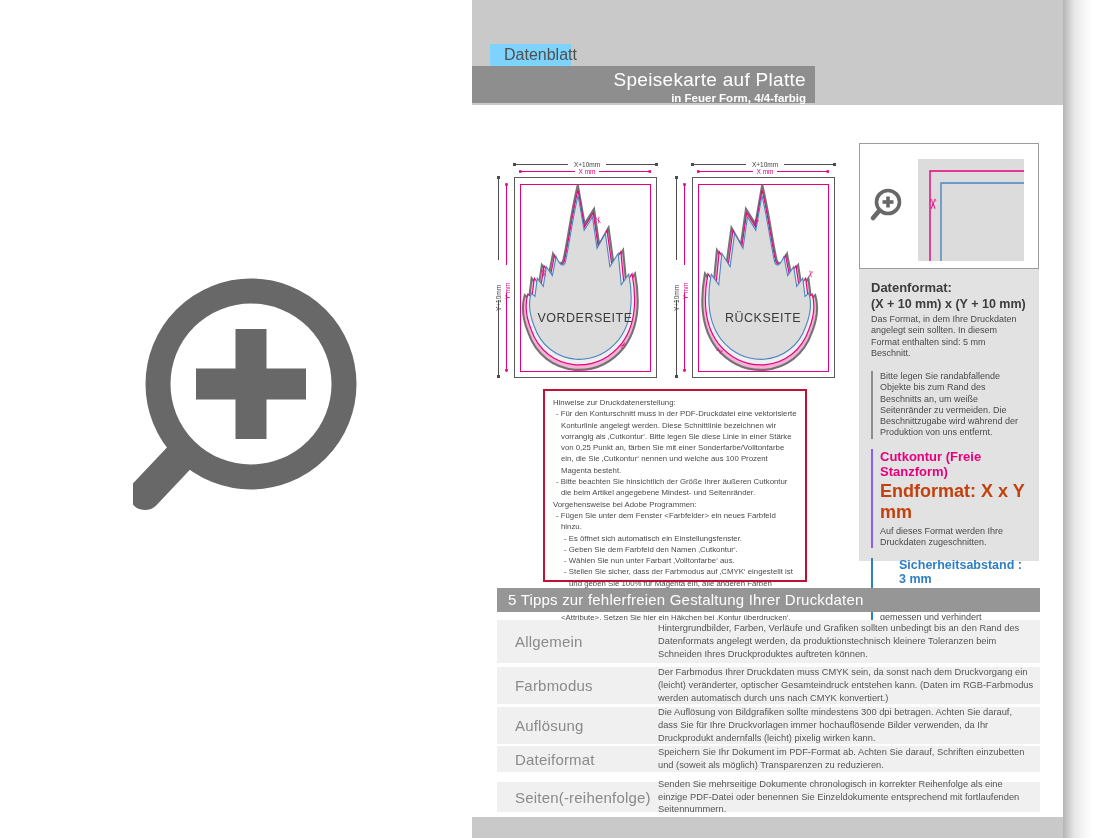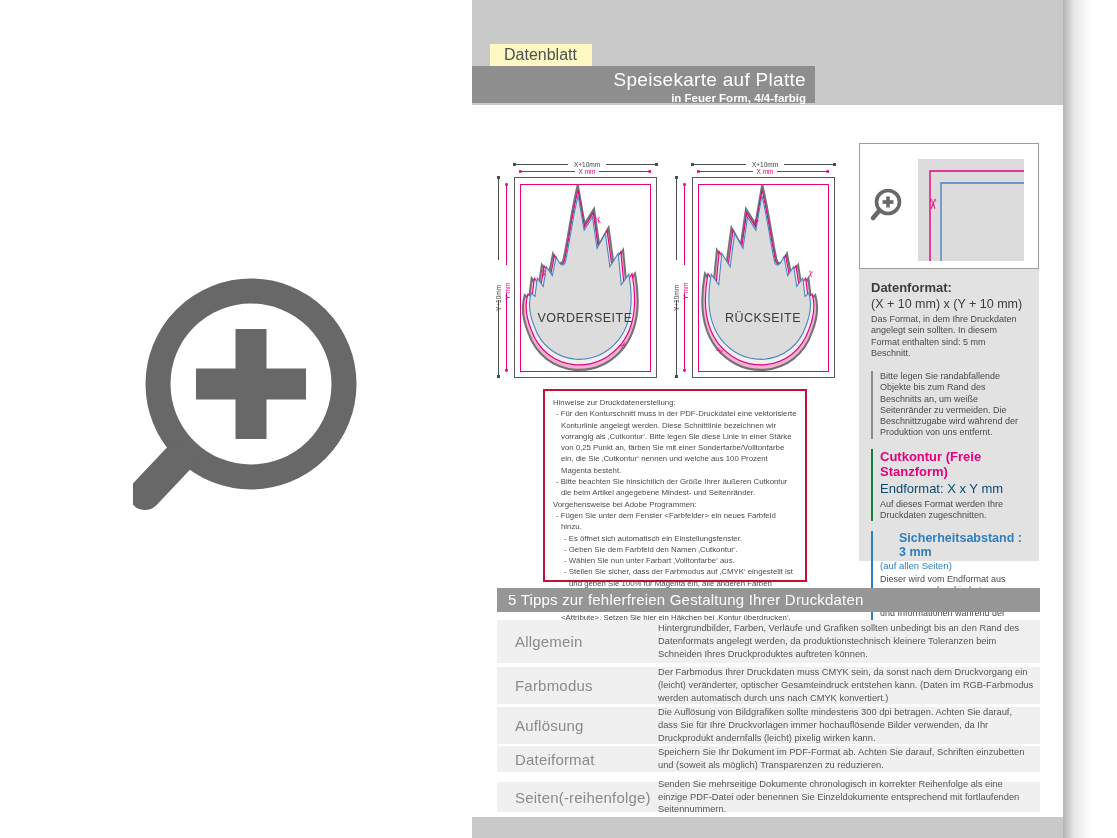--- a/index.html
+++ b/index.html
@@ -5,21 +5,21 @@
   html,body{margin:0;padding:0;background:#fff;}
   #stage{position:relative;width:1117px;height:838px;overflow:hidden;
          font-family:"Liberation Sans",sans-serif;background:#fff;}
   .abs{position:absolute;}
 
   
   .top-band{left:472px;top:0;width:591px;height:105px;background:#c9c9c9;}
   .footer-bar{left:472px;top:817px;width:591px;height:21px;background:#c9c9c9;}
   .edge-shadow{left:1063px;top:0;width:28px;height:838px;
      background:linear-gradient(to right,rgba(90,90,90,.45),rgba(120,120,120,.18) 40%,rgba(255,255,255,0));}
-  .datenblatt-box{left:490px;top:44px;width:102px;height:22px;background:#fef9c3;
+  .datenblatt-box{left:490px;top:44px;width:81px;height:22px;background:#7dd3fc;
      color:#4f4f4f;font-size:16px;line-height:22px;padding-left:14px;box-sizing:border-box;}
   .title-bar{left:472px;top:66px;width:343px;height:37px;background:#8e8e8e;color:#fff;
      text-align:right;box-sizing:border-box;padding:3px 9px 0 0;}
   .title-bar .t1{font-size:19px;letter-spacing:.3px;}
   .title-bar .t2{font-size:11.5px;font-weight:700;margin-top:1px;}
 
   
   .diag{width:178px;height:228px;}
   .dimline-dark{stroke:#4d4d4d;stroke-width:1;}
   .dimsq-dark{fill:#4d4d4d;}
@@ -37,26 +37,26 @@
      text-anchor:middle;letter-spacing:.5px;}
   .scis{font-size:9px;fill:#e5007d;}
 
   
   .detail-box{left:859px;top:143px;width:180px;height:126px;background:#fff;border:1px solid #9c9c9c;box-sizing:border-box;}
 
   
   .info-side{left:859px;top:269px;width:180px;height:292px;background:#e2e2e2;
      box-sizing:border-box;padding:11px 12px 10px 12px;color:#4a4a4a;}
   .info-side .h1{font-size:13px;font-weight:700;color:#3d3d3d;}
-  .info-side .h2{font-size:12.5px;font-weight:400;color:#3d3d3d;margin-top:2px;}
+  .info-side .h2{font-size:12.5px;font-weight:700;color:#3d3d3d;margin-top:2px;}
   .info-side .body{font-size:9px;line-height:1.25;margin-top:3px;color:#4a4a4a;}
   .note-block{border-left:2px solid #8c8c8c;padding-left:7px;margin-top:9px;}
-  .cut-block{border-left:2px solid #15803d;padding-left:7px;margin-top:10px;}
+  .cut-block{border-left:2px solid #8b5cf6;padding-left:7px;margin-top:10px;}
   .cut-block .h1{color:#e5007d;font-size:13px;}
-  .cut-block .h2{color:#0c4a6e;font-size:13px;}
+  .cut-block .h2{color:#c2410c;font-size:18px;}
   .safe-block{border-left:2px solid #2e7fc2;padding-left:7px;margin-top:10px;}
   .safe-block .h1{color:#2e7fc2;font-size:12.5px;margin-left:19px;}
   .safe-sub{color:#2e7fc2;font-size:9.5px;margin-top:1px;}
 
   
   .hint-box{left:543px;top:389px;width:264px;height:193px;background:#fff;
      border:2px solid #c11236;box-sizing:border-box;padding:6px 8px;color:#4a4a4a;
      font-size:7.8px;line-height:1.45;}
   .hint-title{font-weight:400;}
   .ind1{padding-left:8px;text-indent:-5px;}

